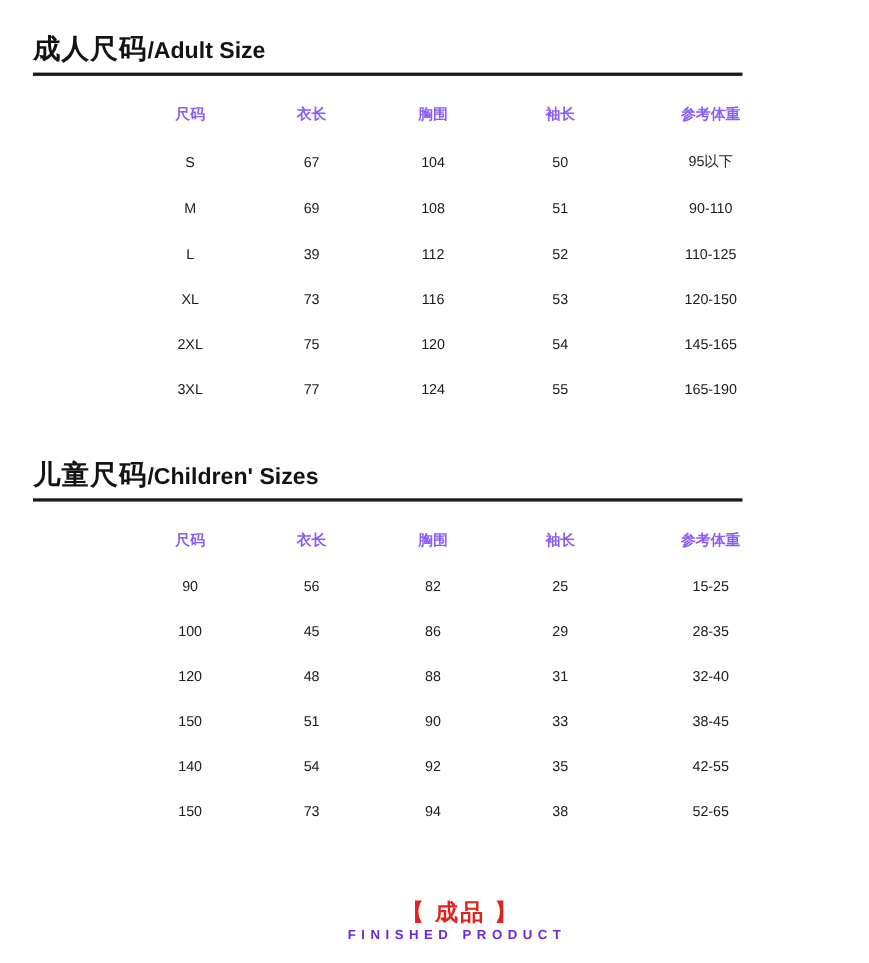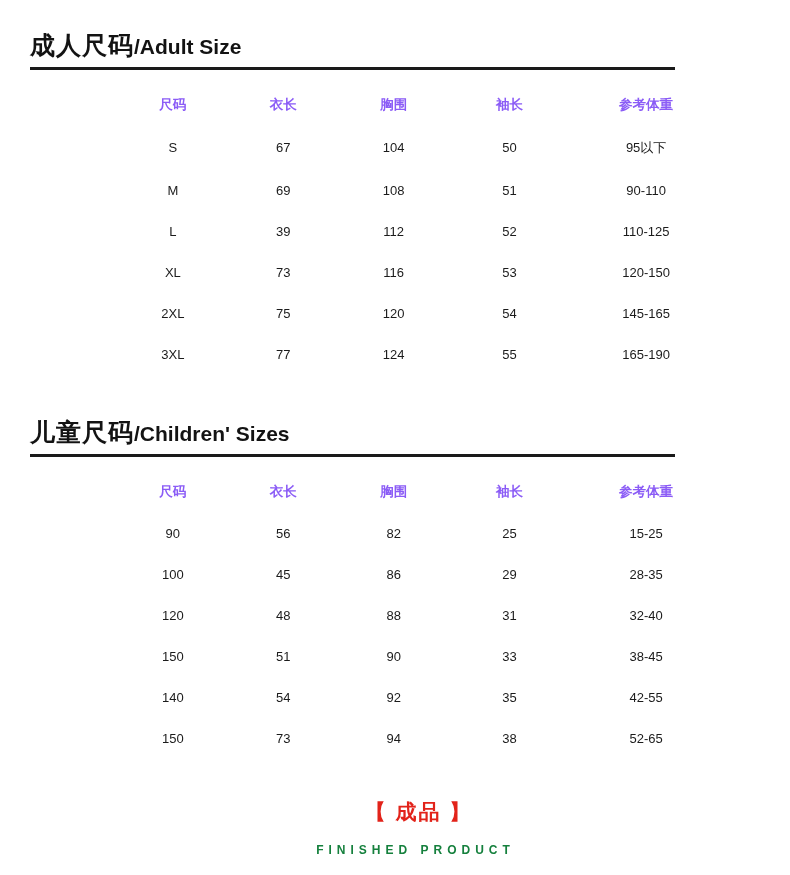--- a/index.html
+++ b/index.html
@@ -97,25 +97,25 @@
   }
   .footer-cn {
     color: #e2231a;
     font-size: 21px;
     font-weight: bold;
     letter-spacing: 2px;
     line-height: 1.3;
     padding-left: 47px;
   }
   .footer-en {
-    color: #15803d;
+    color: #6d28d9;
     font-size: 12px;
     font-weight: bold;
     letter-spacing: 5px;
-    margin-top: 18px;
+    margin-top: 0;
     padding-left: 41px;
   }
 </style>
 </head>
 <body>
 
 <div class="page">
 
   <div class="section" style="top:30px;">
     <div class="section-head">

